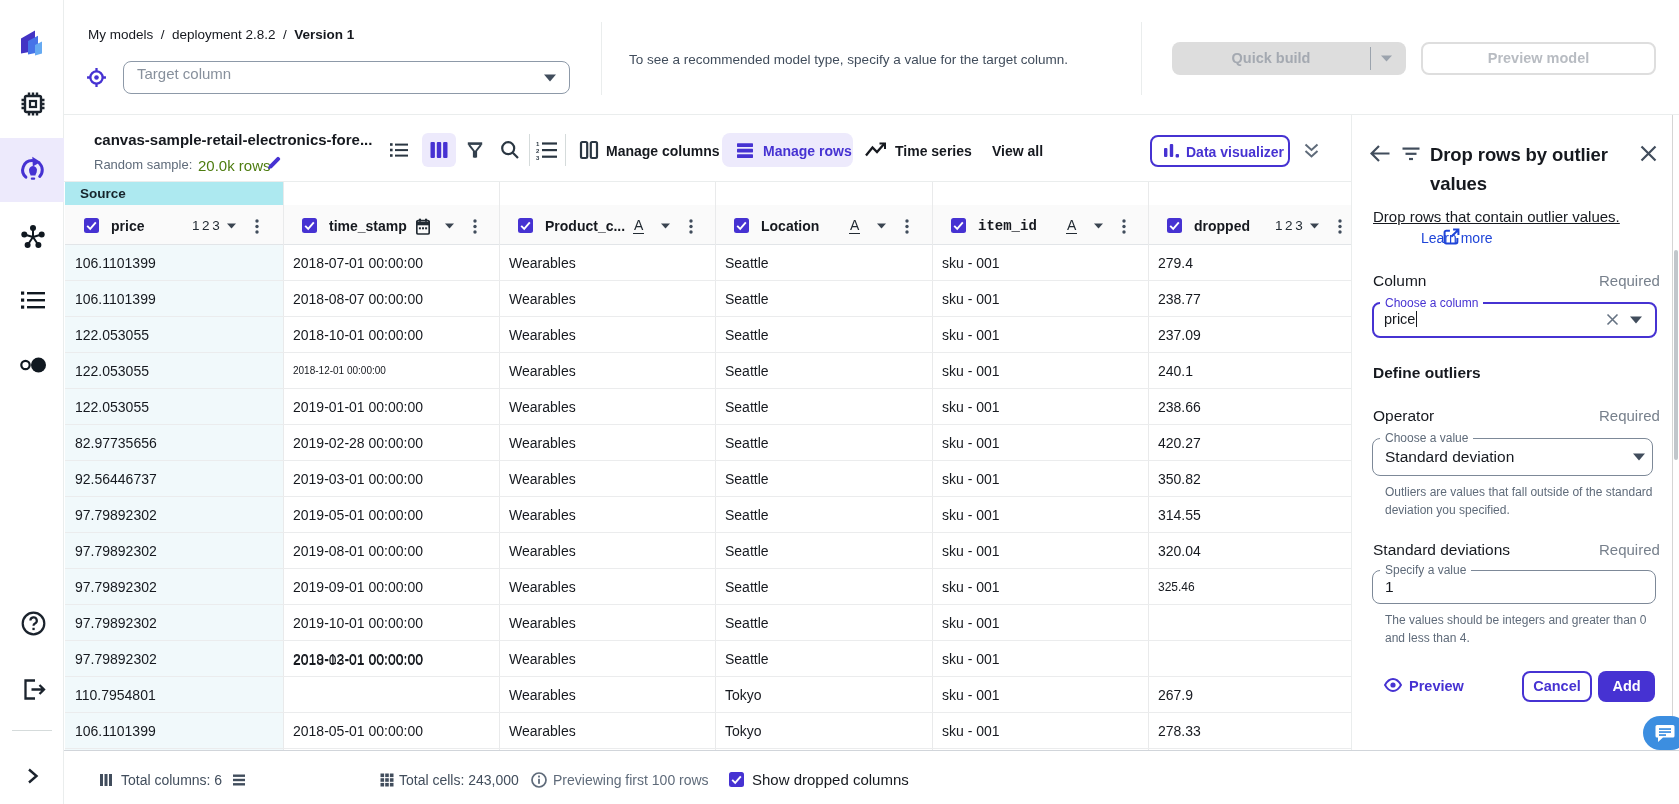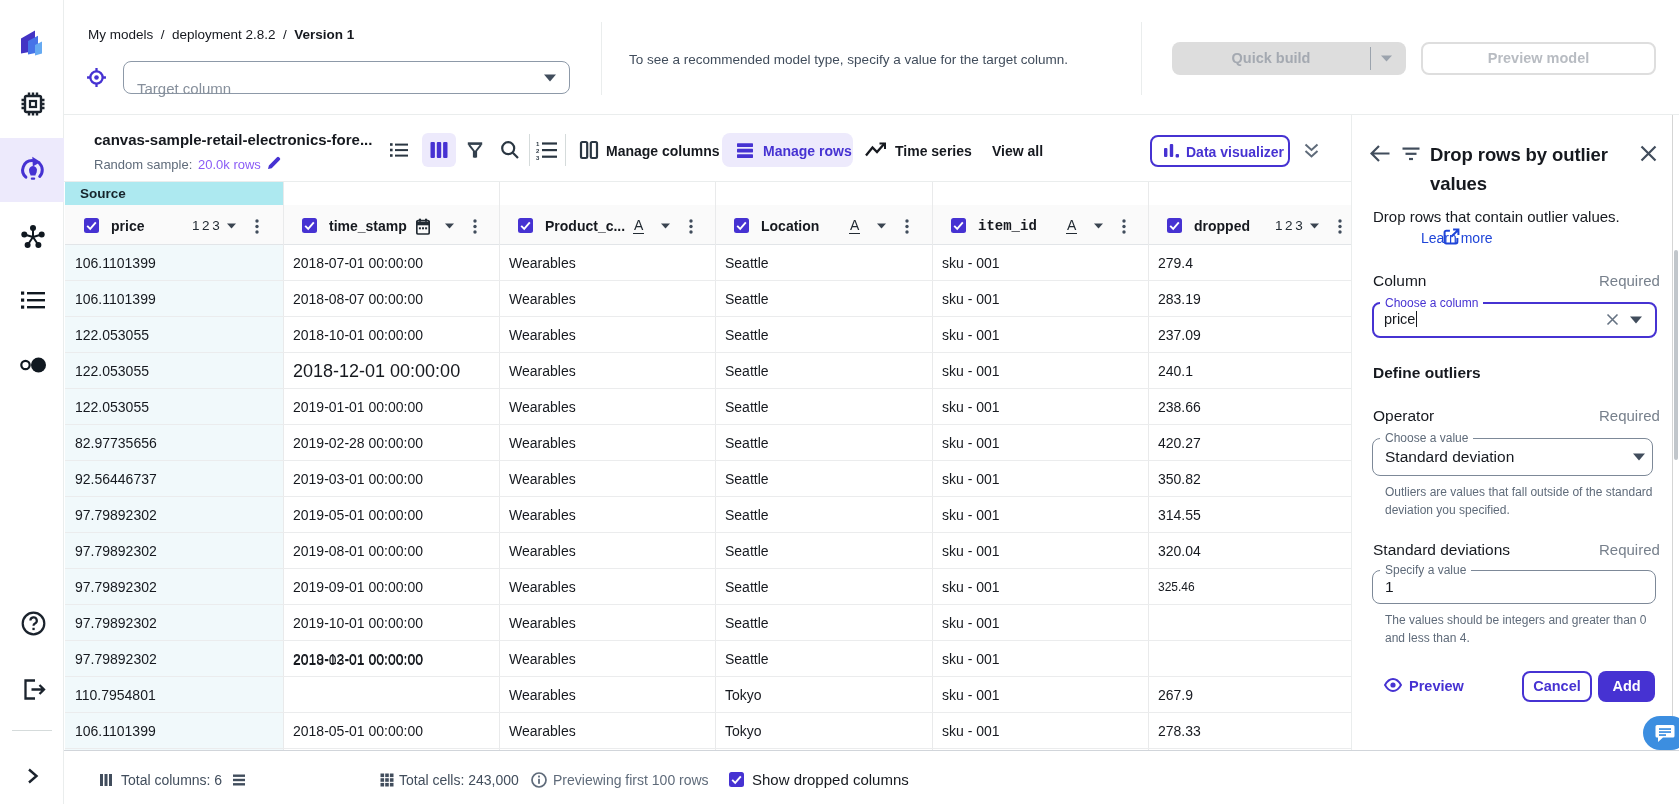--- a/index.html
+++ b/index.html
@@ -92,42 +92,42 @@
 <div class="abs" style="left:86px;top:67px;">
 <svg width="21" height="21" viewBox="0 0 24 24">
 <circle cx="12" cy="12" r="7" fill="none" stroke="#4632d2" stroke-width="2.6"></circle>
 <circle cx="12" cy="12" r="2.6" fill="#4632d2"></circle>
 <g stroke="#4632d2" stroke-width="2.6">
         <path d="M12,1.2 V5 M12,19 V22.8 M1.2,12 H5 M19,12 H22.8"></path>
       </g>
 </svg>
 </div>
 <div class="abs" style="left:123px;top:61px;width:447px;height:33px;border:1px solid #8d99a8;border-radius:8px;"></div>
-<div class="abs" style="left:137px;top:80px;font-size:15px;color:#87909c;">Target column</div>
+<div class="abs" style="left:137px;top:65px;font-size:15px;color:#87909c;">Target column</div>
 <div class="abs" style="left:544px;top:74px;">
     <svg width="12" height="8" viewBox="0 0 12 8">
       <polygon points="0,0.5 12,0.5 6,7.5" fill="#414d5c"></polygon>
     </svg>
   </div>
 <div class="abs" style="left:601px;top:22px;width:1px;height:73px;background:#eaeded;"></div>
 <div class="abs" style="left:1141px;top:22px;width:1px;height:73px;background:#eaeded;"></div>
 <div class="abs" style="left:629px;top:52px;font-size:13.5px;color:#414d5c;">To see a recommended model type, specify a value for the target column.</div>
 <div class="abs" style="left:1172px;top:42px;width:234px;height:33px;background:#dddddd;border-radius:8px;"></div>
 <div class="abs" style="left:1172px;top:42px;width:198px;height:33px;line-height:33px;text-align:center;font-size:14.5px;color:#a4a9b1;"><span class="b">Quick build</span></div>
 <div class="abs" style="left:1370px;top:47px;width:1px;height:23px;background:#9ba3ad;"></div>
 <div class="abs" style="left:1381px;top:55px;">
     <svg width="11" height="7" viewBox="0 0 11 7">
       <polygon points="0,0.5 11,0.5 5.5,6.5" fill="#9ba3ad"></polygon>
     </svg>
   </div>
 <div class="abs" style="left:1421px;top:42px;width:235px;height:33px;border:2px solid #dedede;border-radius:8px;line-height:29px;text-align:center;font-size:14.5px;color:#b8bcc2;"><span class="b">Preview model</span></div>
 
 <div class="abs" style="left:94px;top:131px;font-size:15px;"><span class="b">canvas-sample-retail-electronics-fore...</span></div>
 <div class="abs" style="left:94px;top:157px;font-size:13px;color:#5f6b7a;">Random sample:</div>
-<div class="abs" style="left:198px;top:157px;font-size:13px;color:#8b5cf6;">20.0k rows</div>
+<div class="abs" style="left:198px;top:157px;font-size:15px;color:#4d7c0f;">20.0k rows</div>
 <div class="abs" style="left:266px;top:155px;">
 <svg width="16" height="16" viewBox="0 0 16 16" fill="#4632d2">
       <path d="M2,14 l0.9,-3.6 L11,2.3 a1.4,1.4 0 0 1 2,0 l0.8,0.8 a1.4,1.4 0 0 1 0,2 L5.7,13.2 Z"></path>
     </svg>
 </div>
 
 <div class="abs" style="left:389px;top:140px;">
 <svg width="20" height="20" viewBox="0 0 20 20" fill="#2a3642">
 <rect x="1" y="3.2" width="2.6" height="2.6"></rect>
       <rect x="6" y="3.6" width="13" height="2"></rect>
@@ -355,31 +355,31 @@
 <div class="abs" style="left:509px;top:245px;height:36px;line-height:36px;font-size:14px;color:#16191f;">Wearables</div>
 <div class="abs" style="left:725px;top:245px;height:36px;line-height:36px;font-size:14px;color:#16191f;">Seattle</div>
 <div class="abs" style="left:942px;top:245px;height:36px;line-height:36px;font-size:14px;color:#16191f;">sku - 001</div>
 <div class="abs" style="left:1158px;top:245px;height:36px;line-height:36px;font-size:14px;color:#16191f;">279.4</div>
 <div class="abs" style="left:65px;top:281px;width:1286px;height:36px;border-bottom:1px solid #ebeced;"></div>
 <div class="abs" style="left:75px;top:281px;height:36px;line-height:36px;font-size:14px;color:#16191f;">106.1101399</div>
 <div class="abs" style="left:293px;top:281px;height:36px;line-height:36px;font-size:14px;color:#16191f;">2018-08-07 00:00:00</div>
 <div class="abs" style="left:509px;top:281px;height:36px;line-height:36px;font-size:14px;color:#16191f;">Wearables</div>
 <div class="abs" style="left:725px;top:281px;height:36px;line-height:36px;font-size:14px;color:#16191f;">Seattle</div>
 <div class="abs" style="left:942px;top:281px;height:36px;line-height:36px;font-size:14px;color:#16191f;">sku - 001</div>
-<div class="abs" style="left:1158px;top:281px;height:36px;line-height:36px;font-size:14px;color:#16191f;">283.19</div>
+<div class="abs" style="left:1158px;top:281px;height:36px;line-height:36px;font-size:14px;color:#16191f;">238.77</div>
 <div class="abs" style="left:65px;top:317px;width:1286px;height:36px;border-bottom:1px solid #ebeced;"></div>
 <div class="abs" style="left:75px;top:317px;height:36px;line-height:36px;font-size:14px;color:#16191f;">122.053055</div>
 <div class="abs" style="left:293px;top:317px;height:36px;line-height:36px;font-size:14px;color:#16191f;">2018-10-01 00:00:00</div>
 <div class="abs" style="left:509px;top:317px;height:36px;line-height:36px;font-size:14px;color:#16191f;">Wearables</div>
 <div class="abs" style="left:725px;top:317px;height:36px;line-height:36px;font-size:14px;color:#16191f;">Seattle</div>
 <div class="abs" style="left:942px;top:317px;height:36px;line-height:36px;font-size:14px;color:#16191f;">sku - 001</div>
 <div class="abs" style="left:1158px;top:317px;height:36px;line-height:36px;font-size:14px;color:#16191f;">237.09</div>
 <div class="abs" style="left:65px;top:353px;width:1286px;height:36px;border-bottom:1px solid #ebeced;"></div>
 <div class="abs" style="left:75px;top:353px;height:36px;line-height:36px;font-size:14px;color:#16191f;">122.053055</div>
-<div class="abs" style="left:293px;top:353px;height:36px;line-height:36px;font-size:18px;color:#16191f;">2018-12-01 00:00:00</div>
+<div class="abs" style="left:293px;top:353px;height:36px;line-height:36px;font-size:10px;color:#16191f;">2018-12-01 00:00:00</div>
 <div class="abs" style="left:509px;top:353px;height:36px;line-height:36px;font-size:14px;color:#16191f;">Wearables</div>
 <div class="abs" style="left:725px;top:353px;height:36px;line-height:36px;font-size:14px;color:#16191f;">Seattle</div>
 <div class="abs" style="left:942px;top:353px;height:36px;line-height:36px;font-size:14px;color:#16191f;">sku - 001</div>
 <div class="abs" style="left:1158px;top:353px;height:36px;line-height:36px;font-size:14px;color:#16191f;">240.1</div>
 <div class="abs" style="left:65px;top:389px;width:1286px;height:36px;border-bottom:1px solid #ebeced;"></div>
 <div class="abs" style="left:75px;top:389px;height:36px;line-height:36px;font-size:14px;color:#16191f;">122.053055</div>
 <div class="abs" style="left:293px;top:389px;height:36px;line-height:36px;font-size:14px;color:#16191f;">2019-01-01 00:00:00</div>
 <div class="abs" style="left:509px;top:389px;height:36px;line-height:36px;font-size:14px;color:#16191f;">Wearables</div>
 <div class="abs" style="left:725px;top:389px;height:36px;line-height:36px;font-size:14px;color:#16191f;">Seattle</div>
 <div class="abs" style="left:942px;top:389px;height:36px;line-height:36px;font-size:14px;color:#16191f;">sku - 001</div>
@@ -505,21 +505,21 @@
       <rect x="3.5" y="5.7" width="11" height="2.2"></rect>
       <rect x="7" y="10.9" width="4" height="2.2"></rect>
     </svg>
 </div>
 <div class="abs" style="left:1430px;top:140px;font-size:18.5px;line-height:29px;letter-spacing:-0.1px;"><span class="b">Drop rows by outlier<br>values</span></div>
 <div class="abs" style="left:1640px;top:145px;">
 <svg width="17" height="17" viewBox="0 0 17 17" fill="none" stroke="#414d5c" stroke-width="2.2">
       <path d="M1.5,1.5 L15.5,15.5 M15.5,1.5 L1.5,15.5"></path>
     </svg>
 </div>
-<div class="abs" style="left:1373px;top:208px;font-size:15px;color:#16191f;">Drop rows that contain outlier values.</div>
+<div class="abs" style="left:1373px;top:208px;font-size:15px;color:#16191f;text-decoration:underline;">Drop rows that contain outlier values.</div>
 <div class="abs" style="left:1373px;top:230px;font-size:14px;color:#1f45d8;margin-left:48px;">Learn more</div>
 <div class="abs" style="left:1443px;top:228px;">
 <svg width="17" height="17" viewBox="0 0 16 16" fill="none" stroke="#1f45d8" stroke-width="1.9">
       <path d="M13.5,9.5 V13 a1.5,1.5 0 0 1 -1.5,1.5 H3 A1.5,1.5 0 0 1 1.5,13 V4 A1.5,1.5 0 0 1 3,2.5 H6.5"></path>
       <path d="M9.5,1.5 H14.5 V6.5 M14.2,1.8 L8,8"></path>
     </svg>
 </div>
 <div class="abs" style="left:1373px;top:272px;font-size:15.5px;color:#16191f;">Column</div>
 <div class="abs" style="left:1599px;top:272px;font-size:15px;color:#77808c;">Required</div>
 <div class="abs" style="left:1372px;top:302px;width:285px;height:36px;border:2px solid #4632d2;border-radius:8px;"></div>

